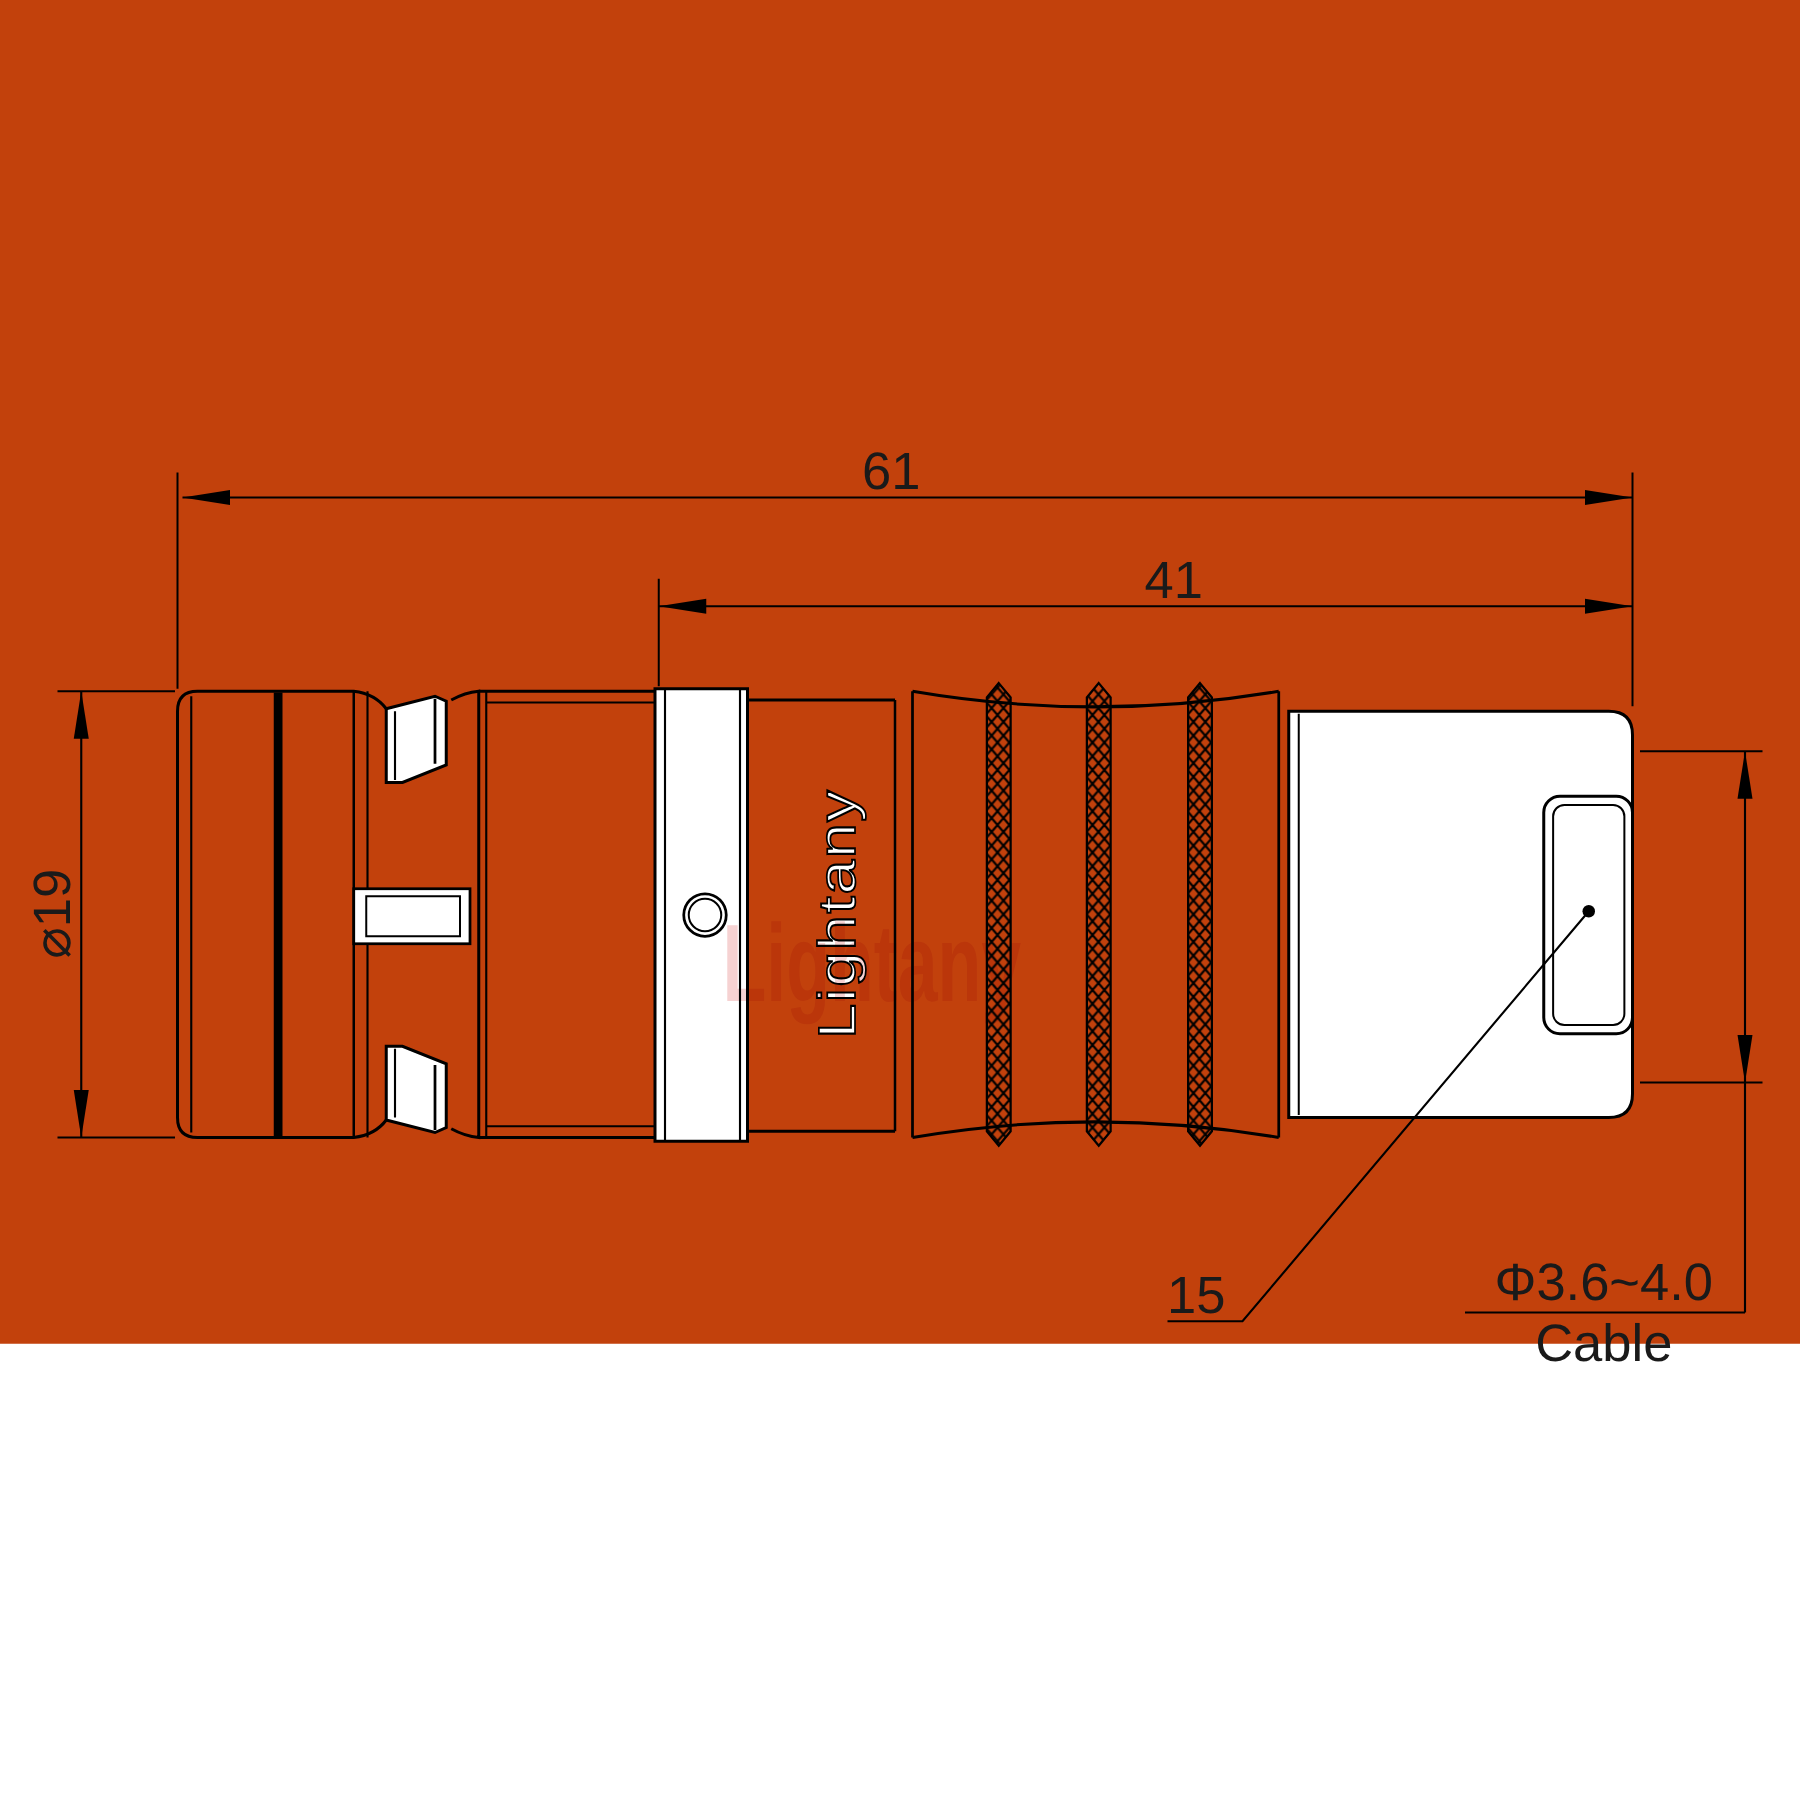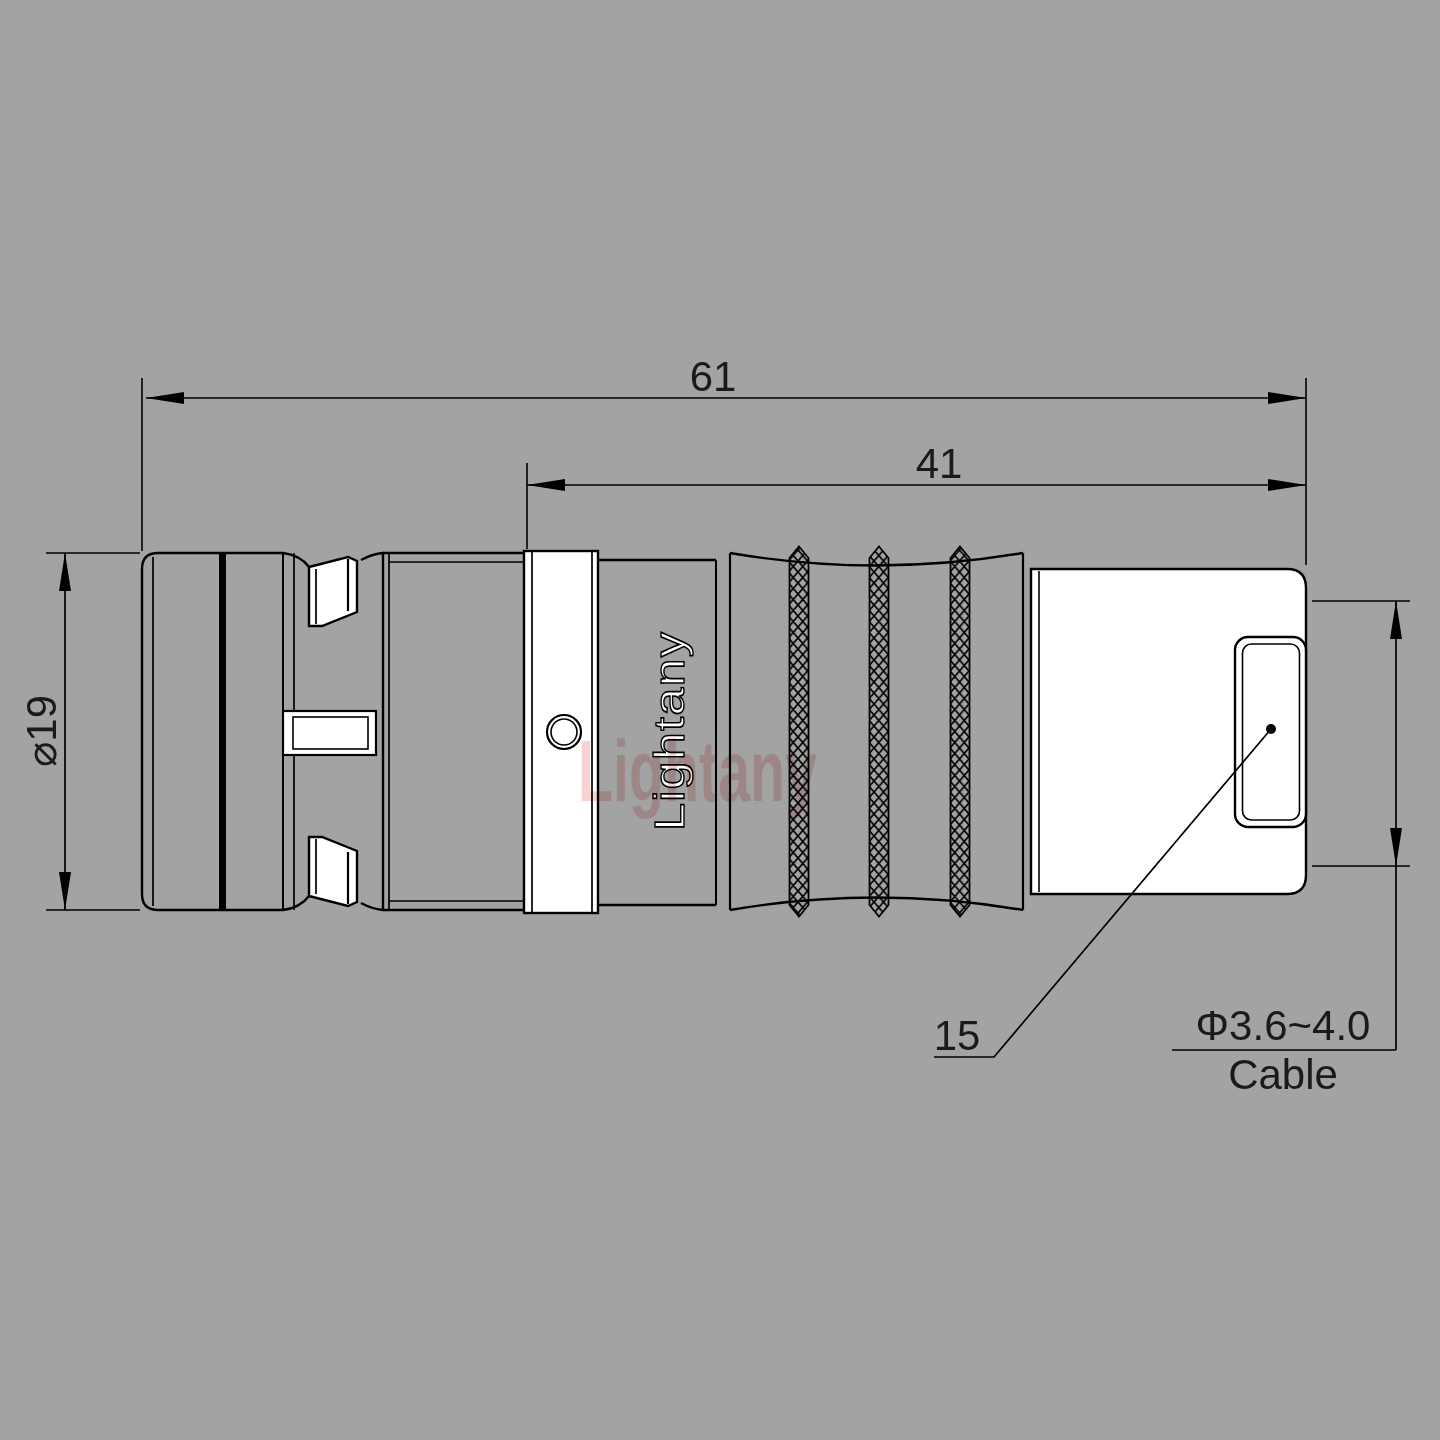--- a/index.html
+++ b/index.html
@@ -6,22 +6,22 @@
     margin: 0;
     padding: 0;
     background: #ffffff;
     width: 1440px;
     height: 1440px;
     overflow: hidden;
   }
   .stage {
     position: relative;
     width: 1440px;
-    height: 1440px;
-    background: #a3a3a3;
+    height: 1075px;
+    background: #c2410c;
     font-family: "Liberation Sans", sans-serif;
   }
   svg { display: block; }
   .dim-text {
     font-family: "Liberation Sans", sans-serif;
     font-size: 42px;
     fill: #1a1a1a;
   }
   .brand-body {
     font-family: "Liberation Sans", sans-serif;

